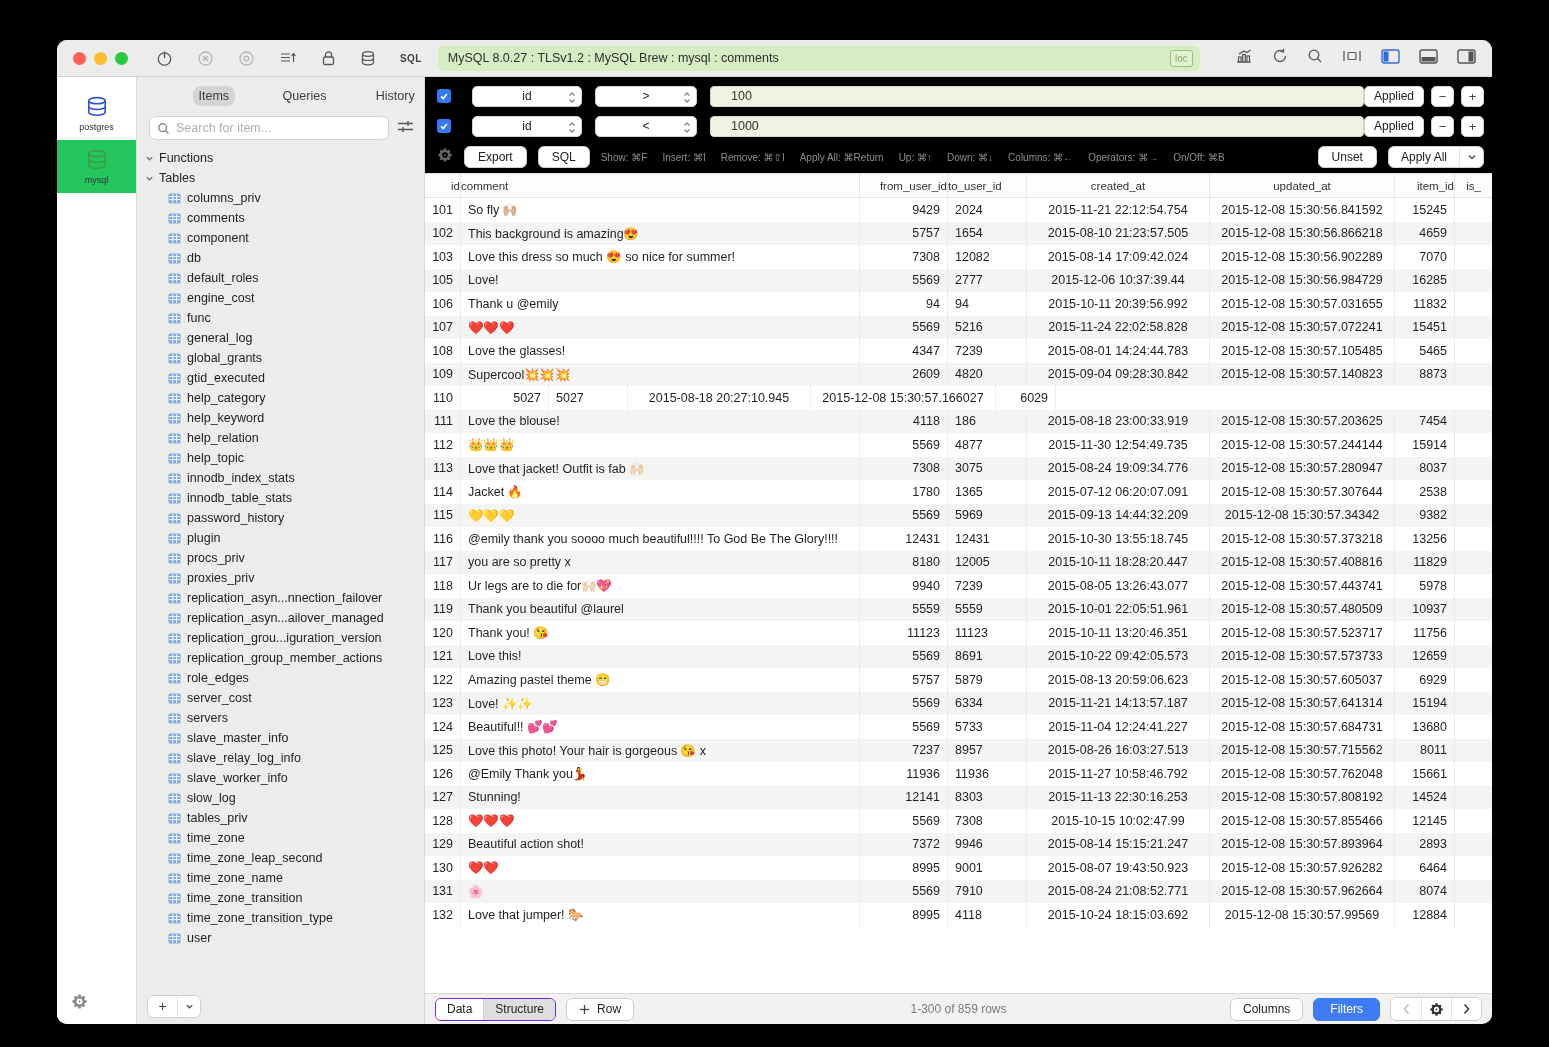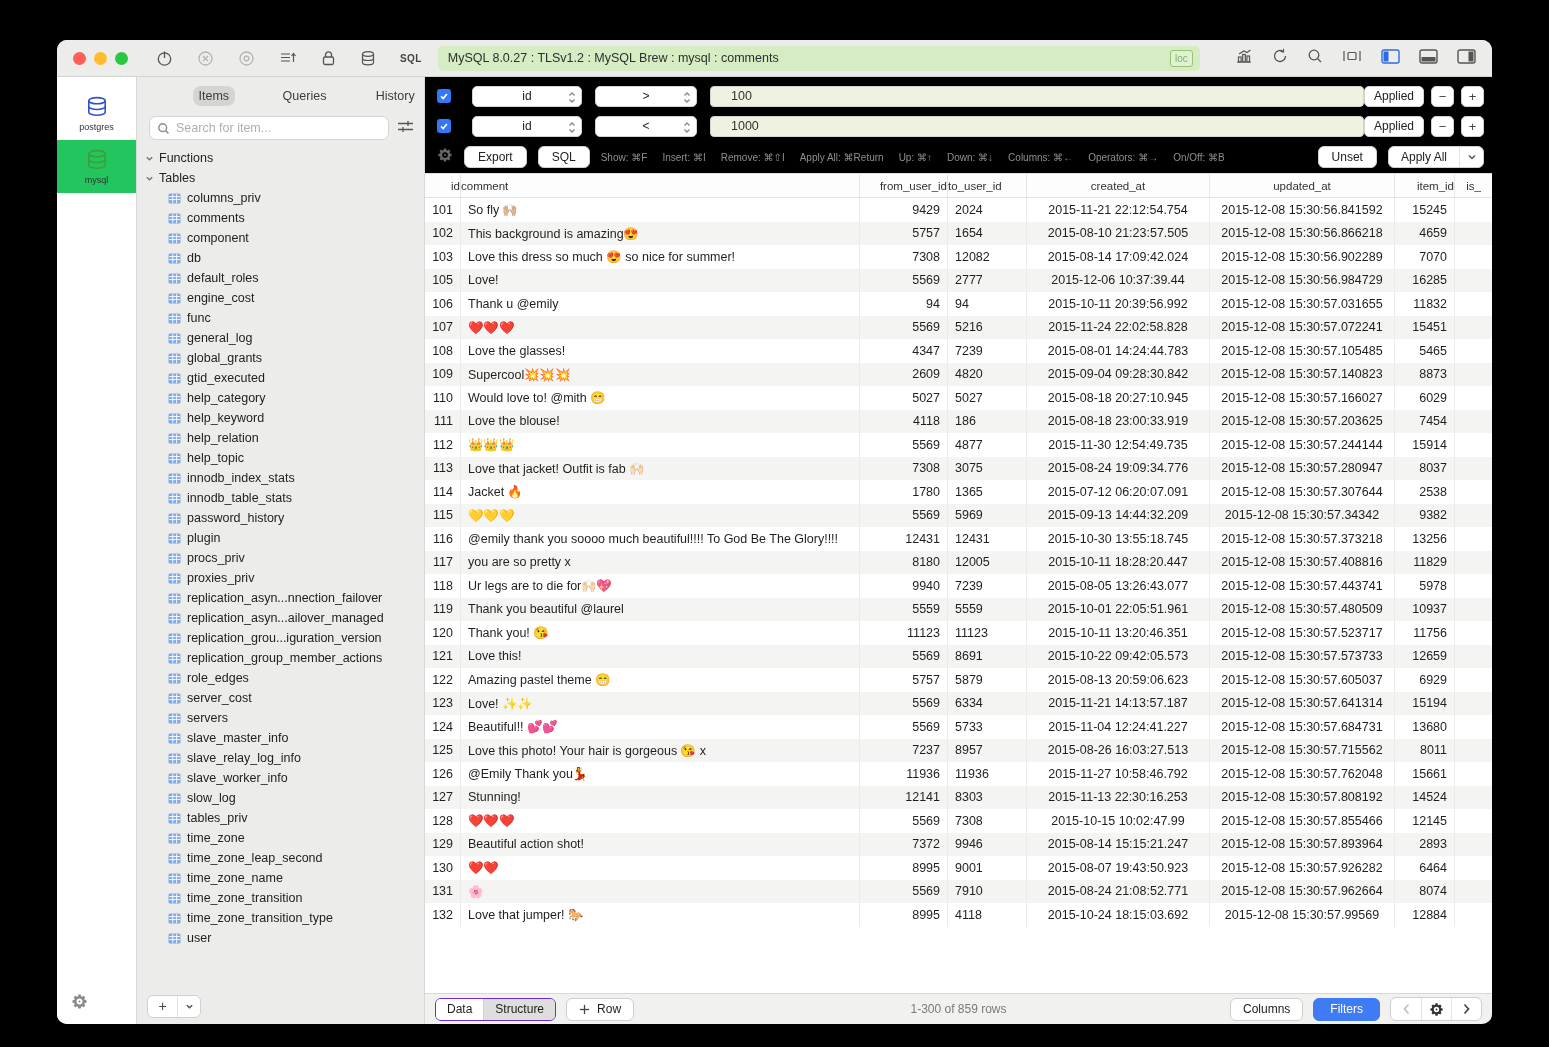--- a/index.html
+++ b/index.html
@@ -909,21 +909,20 @@
               <div class="g-cell c1">Supercool💥💥💥</div>
               <div class="g-cell c2">2609</div>
               <div class="g-cell c3">4820</div>
               <div class="g-cell c4">2015-09-04 09:28:30.842</div>
               <div class="g-cell c5">2015-12-08 15:30:57.140823</div>
               <div class="g-cell c6">8873</div>
               <div class="g-cell c7"></div>
             </div>
             <div class="g-row">
               <div class="g-cell c0">110</div>
-              <div class="g-cell c1">Would love to! @mith 😁</div>
               <div class="g-cell c2">5027</div>
               <div class="g-cell c3">5027</div>
               <div class="g-cell c4">2015-08-18 20:27:10.945</div>
               <div class="g-cell c5">2015-12-08 15:30:57.166027</div>
               <div class="g-cell c6">6029</div>
               <div class="g-cell c7"></div>
             </div>
             <div class="g-row">
               <div class="g-cell c0">111</div>
               <div class="g-cell c1">Love the blouse!</div>

